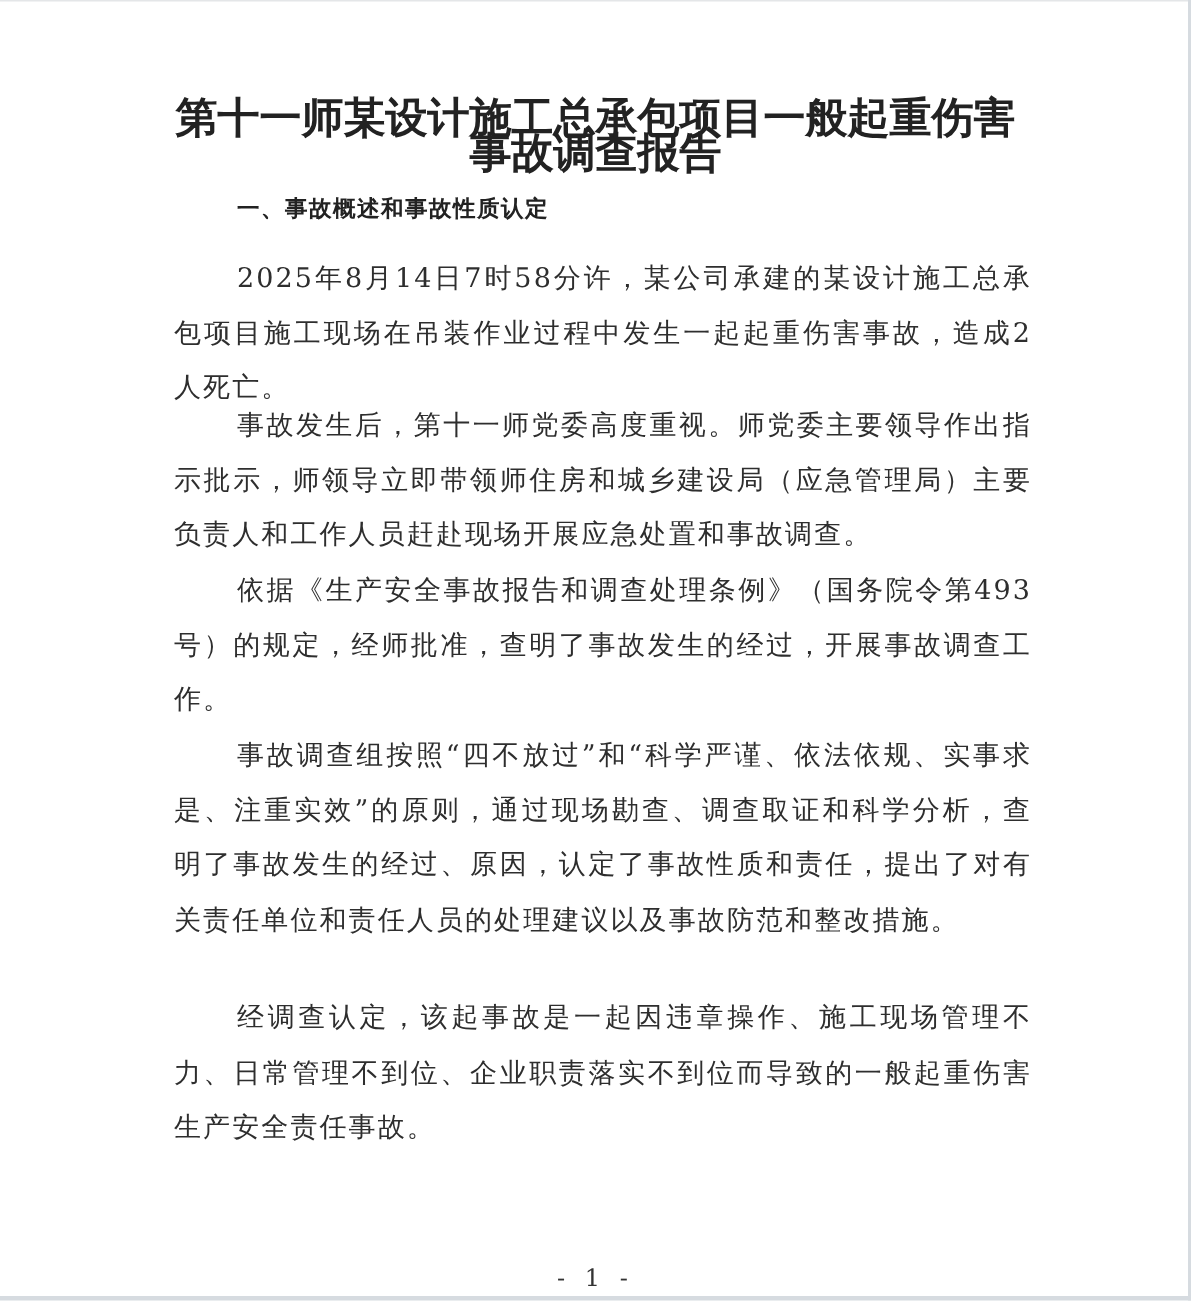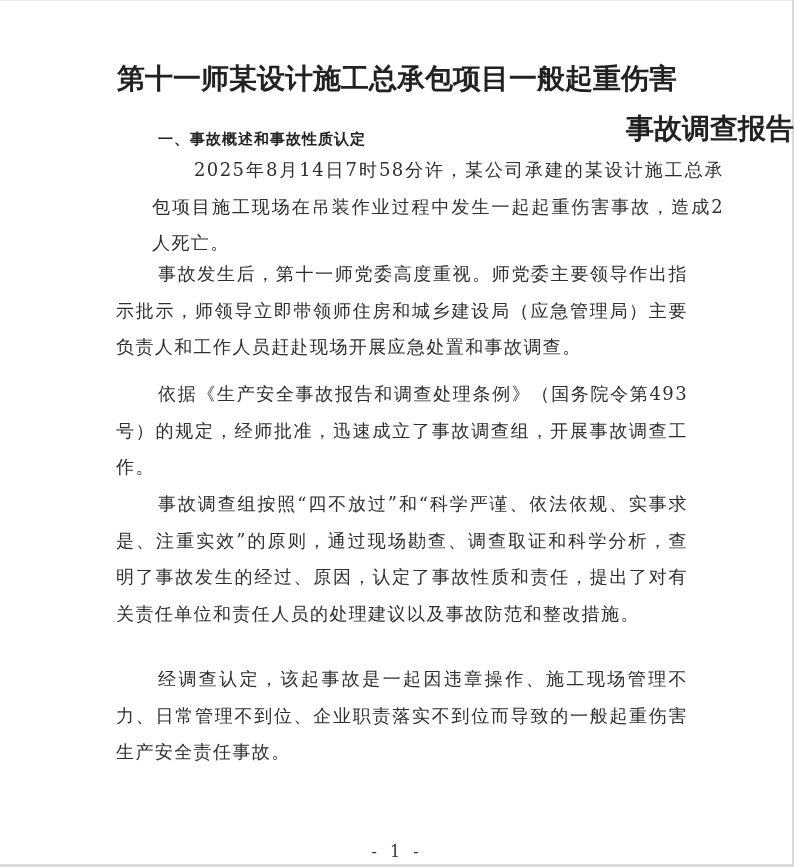--- a/index.html
+++ b/index.html
@@ -11,33 +11,33 @@
     position: absolute; left: 0; top: 0; width: 792px; height: 864px;
     background: #ffffff; border-right: 2px solid #d6dbe0; border-bottom: 3px solid #d6dbe0;
   }
   .top-line { position: absolute; left: 0; top: 0; width: 100%; height: 1px; background: #e4e6e8; }
   .title {
     position: absolute; left: 0; width: 794px; text-align: center;
     font-family: "DejaVu Serif", "Liberation Serif", serif; font-weight: bold;
     font-size: 28px; color: #222; letter-spacing: 0px; margin-top: 46px;
   }
   .title.l1 { top: 14px; }
-  .title.l2 { top: 64px; text-align: right; }
+  .title.l2 { top: 37px; }
   .heading {
     position: absolute; left: 158px; top: 130px;
     font-family: "DejaVu Sans", "Liberation Sans", sans-serif; font-weight: bold;
     font-size: 15px; color: #222; letter-spacing: 1px;
   }
   .para {
     position: absolute; left: 116px; width: 572px;
     font-size: 18px; line-height: 36.5px; text-align: justify;
     text-indent: 42px; letter-spacing: 1.4px; color: #2e2e2e;
   }
-  .p1 { top: 152px; margin-left: 36px; }
-  .p2 { top: 256px; }
+  .p1 { top: 168px; }
+  .p2 { top: 266px; }
   .p3 { top: 376px; }
   .p4 { top: 486px; }
   .p5 { top: 661px; }
   .page-number {
     position: absolute; left: 0; width: 794px; top: 842px; text-align: center;
     font-size: 16px; color: #333; letter-spacing: 4px;
   }
 </style>
 </head>
 <body>
@@ -45,18 +45,18 @@
 <div class="page">
   <div class="top-line"></div>
 
   <div class="title l1">第十一师某设计施工总承包项目一般起重伤害</div>
   <div class="title l2">事故调查报告</div>
 
   <div class="heading">一、事故概述和事故性质认定</div>
 
   <div class="para p1">2025年8月14日7时58分许，某公司承建的某设计施工总承包项目施工现场在吊装作业过程中发生一起起重伤害事故，造成2人死亡。</div>
   <div class="para p2">事故发生后，第十一师党委高度重视。师党委主要领导作出指示批示，师领导立即带领师住房和城乡建设局（应急管理局）主要负责人和工作人员赶赴现场开展应急处置和事故调查。</div>
-  <div class="para p3">依据《生产安全事故报告和调查处理条例》（国务院令第493号）的规定，经师批准，迅速成立了事故调查组，开展事故调查工作。</div>
+  <div class="para p3">依据《生产安全事故报告和调查处理条例》（国务院令第493号）的规定，经师批准，查明了事故发生的经过，开展事故调查工作。</div>
   <div class="para p4">事故调查组按照“四不放过”和“科学严谨、依法依规、实事求是、注重实效”的原则，通过现场勘查、调查取证和科学分析，查明了事故发生的经过、原因，认定了事故性质和责任，提出了对有关责任单位和责任人员的处理建议以及事故防范和整改措施。</div>
   <div class="para p5">经调查认定，该起事故是一起因违章操作、施工现场管理不力、日常管理不到位、企业职责落实不到位而导致的一般起重伤害生产安全责任事故。</div>
 
   <div class="page-number">- 1 -</div>
 </div>
 
 </body></html>

